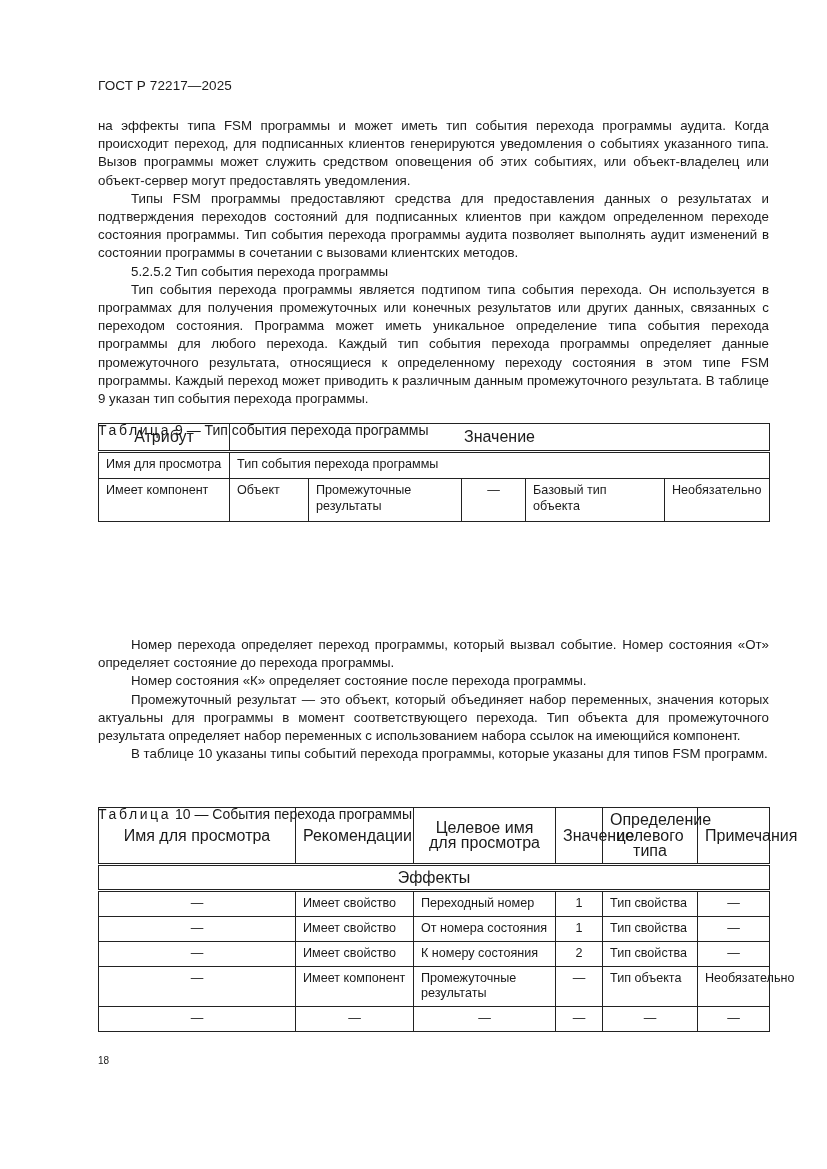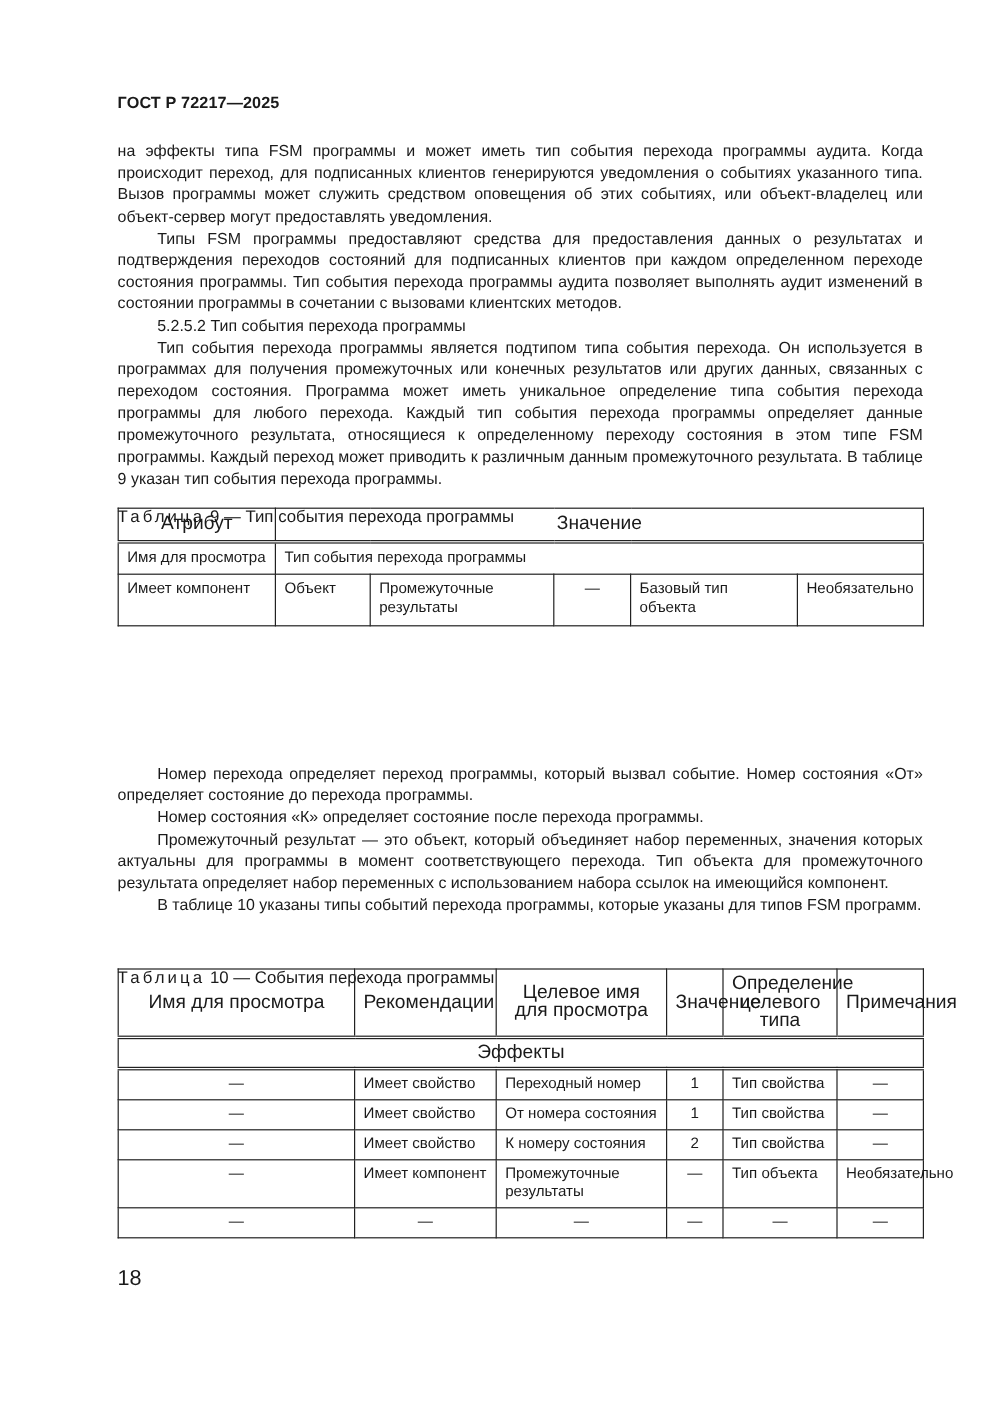--- a/index.html
+++ b/index.html
@@ -1,29 +1,29 @@
 <!DOCTYPE html>
 <html><head>
 <meta charset="utf-8">
 <style>
   html, body { margin: 0; padding: 0; background: #fff; }
   body { width: 827px; height: 1169px; position: relative; font-family: "Liberation Sans", sans-serif; color: #1a1a1a; overflow: hidden; }
   .page { position: absolute; left: 98px; top: 0; width: 671px; }
-  .doc-header { position: absolute; top: 78px; left: 0; font-weight: bold; font-size: 13.5px; letter-spacing: 0.1px; }
+  .doc-header { position: absolute; top: 78px; left: 0; font-weight: normal; font-size: 13.5px; letter-spacing: 0.1px; }
   .text { position: absolute; left: 0; width: 671px; font-size: 13.3px; line-height: 18.2px; text-align: justify; }
   .text p { margin: 0; }
   .text p.ind { text-indent: 33px; }
   .caption { position: absolute; left: 0; font-size: 14px; margin-top: 20px; }
   .caption .sp { letter-spacing: 2.6px; }
   table { border-collapse: collapse; position: absolute; left: 0; width: 671px; font-size: 12.6px; table-layout: fixed; }
   td, th { border: 1.2px solid #222; padding: 4px 7px; vertical-align: top; font-weight: normal; text-align: left; line-height: 15.5px; }
   th { font-size: 16px; text-align: center; vertical-align: middle; }
   tr.hdr th { border-bottom: 3px double #222; }
   .c { text-align: center; }
-  .pagenum { position: absolute; left: 0; top: 1055px; font-size: 18px; }
+  .pagenum { position: absolute; left: 0; top: 1055px; font-size: 10px; }
 </style>
 </head>
 <body>
 
 <div class="page">
   <div class="doc-header">ГОСТ Р 72217—2025</div>
 
   <div class="text" style="top:117px;">
     <p>на эффекты типа FSM программы и может иметь тип события перехода программы аудита. Когда происходит переход, для подписанных клиентов генерируются уведомления о событиях указанного типа. Вызов программы может служить средством оповещения об этих событиях, или объект-владелец или объект-сервер могут предоставлять уведомления.</p>
     <p class="ind">Типы FSM программы предоставляют средства для предоставления данных о результатах и подтверждения переходов состояний для подписанных клиентов при каждом определенном переходе состояния программы. Тип события перехода программы аудита позволяет выполнять аудит изменений в состоянии программы в сочетании с вызовами клиентских методов.</p>

